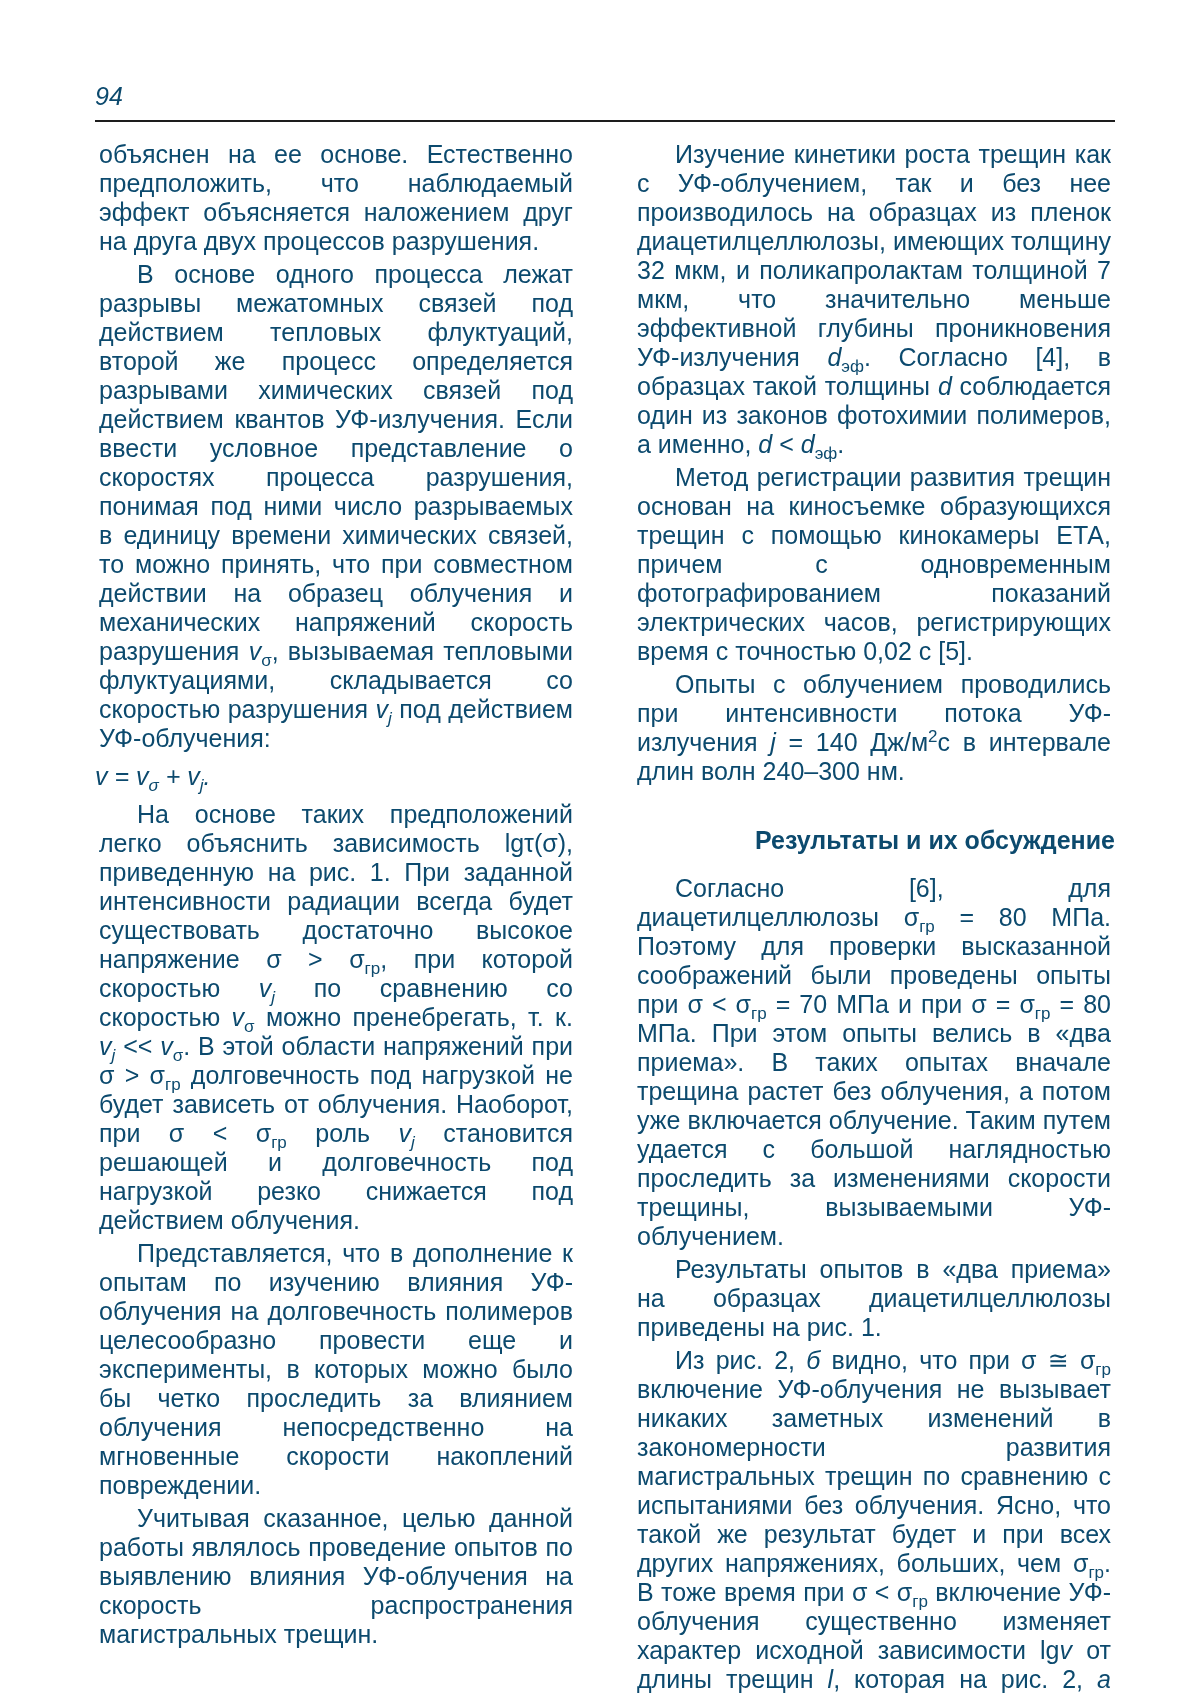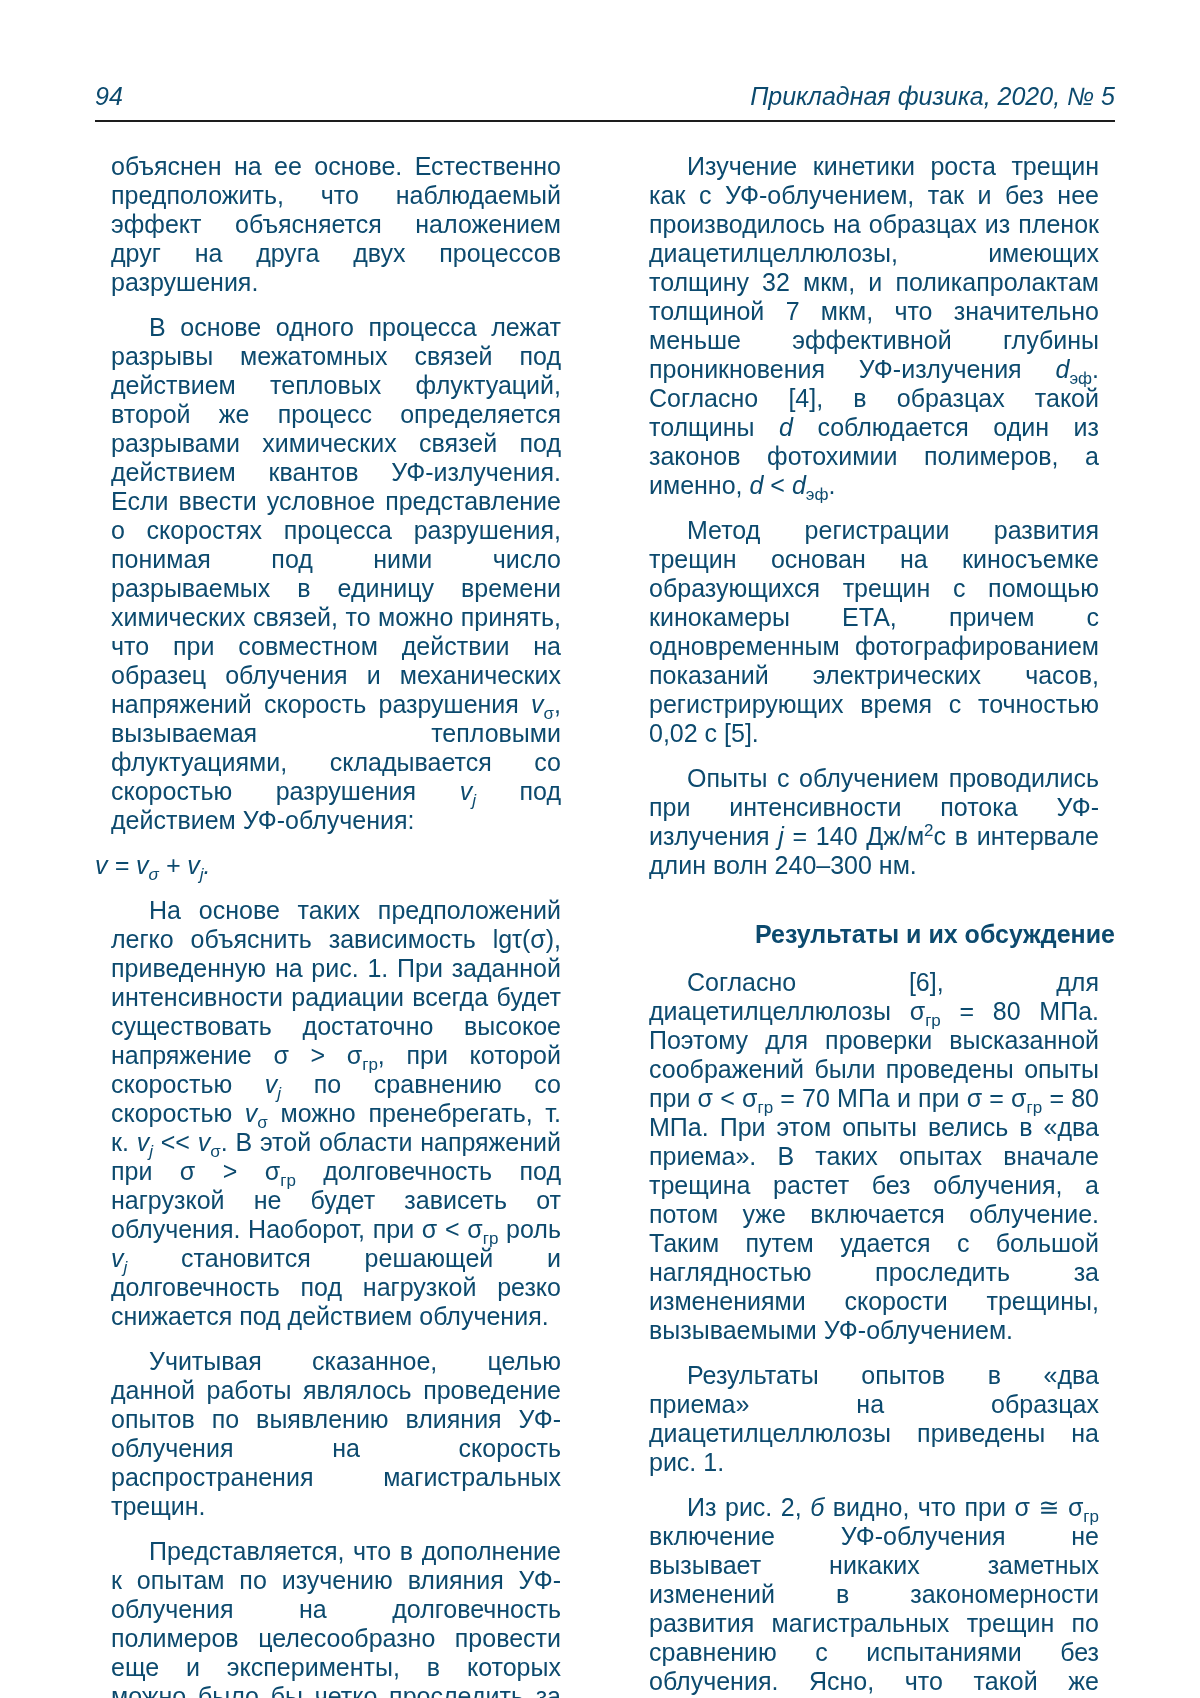--- a/index.html
+++ b/index.html
@@ -44,21 +44,21 @@
     width: 1020px;
     display: flex;
     gap: 56px;
   }
   .col {
     width: 482px;
     font-size: 25px;
     line-height: 29px;
   }
   .col p {
-    margin: 16px;
+    margin: 4px;
     text-align: justify;
     text-indent: 38px;
     hyphens: auto;
     -webkit-hyphens: auto;
   }
   .col p.continued {
     text-indent: 0;
   }
   sub, sup {
     font-size: 0.68em;
@@ -84,34 +84,33 @@
     margin: 40px 0 19px 0;
   }
 </style>
 </head>
 <body>
 
 <div class="page">
 
   <div class="running-head">
     <span>94</span>
-    <span>Прикладная физика, 2020, № 5</span>
   </div>
 
   <div class="head-rule"></div>
 
   <div class="columns">
 
     <div class="col">
       <p class="continued">объяснен на ее основе. Естественно предположить, что наблюдаемый эффект объясняется наложением друг на друга двух процессов разрушения.</p>
       <p>В основе одного процесса лежат разрывы межатомных связей под действием тепловых флуктуаций, второй же процесс определяется разрывами химических связей под действием квантов УФ-излучения. Если ввести условное представление о скоростях процесса разрушения, понимая под ними число разрываемых в единицу времени химических связей, то можно принять, что при совместном действии на образец облучения и механических напряжений скорость разрушения <i>v</i><sub>σ</sub>, вызываемая тепловыми флуктуациями, складывается со скоростью разрушения <i>v<sub>j</sub></i> под действием УФ-облучения:</p>
       <p class="formula"><i>v</i> = <i>v</i><sub>σ</sub> + <i>v</i><sub><i>j</i></sub>.</p>
       <p>На основе таких предположений легко объяснить зависимость lgτ(σ), приведенную на рис. 1. При заданной интенсивности радиации всегда будет существовать достаточно высокое напряжение σ &gt; σ<sub>гр</sub>, при которой скоростью <i>v<sub>j</sub></i> по сравнению со скоростью <i>v</i><sub>σ</sub> можно пренебрегать, т. к. <i>v<sub>j</sub></i> &lt;&lt; <i>v</i><sub>σ</sub>. В этой области напряжений при σ &gt; σ<sub>гр</sub> долговечность под нагрузкой не будет зависеть от облучения. Наоборот, при σ &lt; σ<sub>гр</sub> роль <i>v<sub>j</sub></i> становится решающей и долговечность под нагрузкой резко снижается под действием облучения.</p>
+      <p>Представляется, что в дополнение к опытам по изучению влияния УФ-облучения на долговечность полимеров целесообразно провести еще и эксперименты, в которых можно было бы четко проследить за влиянием облучения непосредственно на мгновенные скорости накоплений повреждении.</p>
       <p>Учитывая сказанное, целью данной работы являлось проведение опытов по выявлению влияния УФ-облучения на скорость распространения магистральных трещин.</p>
-      <p>Представляется, что в дополнение к опытам по изучению влияния УФ-облучения на долговечность полимеров целесообразно провести еще и эксперименты, в которых можно было бы четко проследить за влиянием облучения непосредственно на мгновенные скорости накоплений повреждении.</p>
       <h2 class="section-heading heading-left">Экспериментальная часть</h2>
       <p>При постановке этих опытов предполагалось провести проверку справедливость формулы суммирования скоростей разрушения, вызываемой разными факторами.</p>
     </div>
 
     <div class="col">
       <p>Изучение кинетики роста трещин как с УФ-облучением, так и без нее производилось на образцах из пленок диацетилцеллюлозы, имеющих толщину 32 мкм, и поликапролактам толщиной 7 мкм, что значительно меньше эффективной глубины проникновения УФ-излучения <i>d</i><sub>эф</sub>. Согласно [4], в образцах такой толщины <i>d</i> соблюдается один из законов фотохимии полимеров, а именно, <i>d</i> &lt; <i>d</i><sub>эф</sub>.</p>
       <p>Метод регистрации развития трещин основан на киносъемке образующихся трещин с помощью кинокамеры ЕТА, причем с одновременным фотографированием показаний электрических часов, регистрирующих время с точностью 0,02 с [5].</p>
       <p>Опыты с облучением проводились при интенсивности потока УФ-излучения <i>j</i> = 140 Дж/м<sup>2</sup>с в интервале длин волн 240–300 нм.</p>
       <h2 class="section-heading heading-right">Результаты и их обсуждение</h2>
       <p>Согласно [6], для диацетилцеллюлозы σ<sub>гр</sub> = 80 МПа. Поэтому для проверки высказанной соображений были проведены опыты при σ &lt; σ<sub>гр</sub> = 70 МПа и при σ = σ<sub>гр</sub> = 80 МПа. При этом опыты велись в «два приема». В таких опытах вначале трещина растет без облучения, а потом уже включается облучение. Таким путем удается с большой наглядностью проследить за изменениями скорости трещины, вызываемыми УФ-облучением.</p>

